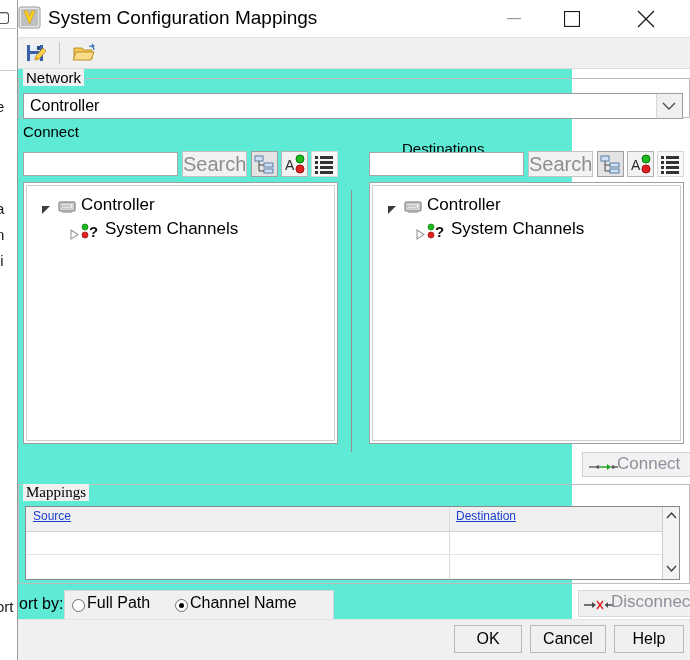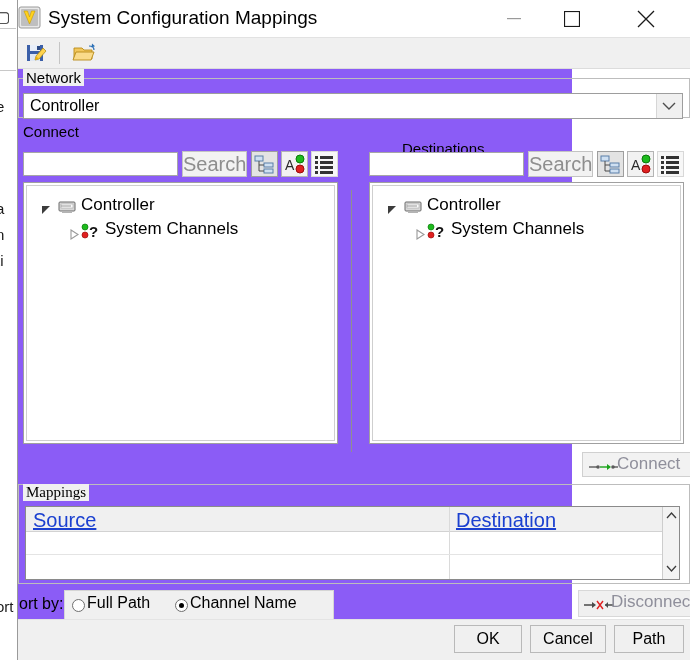--- a/index.html
+++ b/index.html
@@ -12,21 +12,21 @@
   }
 
   
   .bg-window{position:absolute;left:0;top:0;width:16px;height:660px;background:#ffffff;overflow:hidden;}
   .bg-frag{position:absolute;left:-4px;color:#1a1a1a;font-size:15px;white-space:nowrap;}
   .bg-rule{position:absolute;left:0;width:16px;height:1px;background:#c8c8c8;}
 
   
   .dialog{
     position:absolute;left:17px;top:0;width:555px;height:660px;
-    background:#8b5cf6;border-left:1px solid #9a9a9a;box-sizing:border-box;
+    background:#5eead4;border-left:1px solid #9a9a9a;box-sizing:border-box;
   }
 
   
   .titlebar{position:absolute;left:0;top:0;width:672px;height:37px;background:#ffffff;}
   .title-icon{position:absolute;left:0px;top:6px;width:23px;height:23px;}
   .title-text{position:absolute;left:30px;top:7px;font-size:19px;color:#000;white-space:nowrap;}
 
   .wbtn{position:absolute;top:0;width:48px;height:37px;background:transparent;}
   .wbtn.min{left:472px;} .wbtn.max{left:530px;} .wbtn.close{left:604px;}
   .wbtn svg{position:absolute;left:50%;top:50%;transform:translate(-50%,-50%);}
@@ -87,21 +87,21 @@
   
   .connect-btn{position:absolute;left:564px;top:452px;width:112px;height:25px;background:#f2f2f2;border:1px solid #d0d0d0;box-sizing:border-box;}
   .cb-icon{position:absolute;left:6px;top:6px;width:30px;height:12px;}
   .cb-text{position:absolute;left:34px;top:1px;font-size:17px;color:#8f8f9b;white-space:nowrap;}
 
   
   .map-group{left:0px;top:484px;width:672px;height:100px;}
   .map-label{left:5px;top:484px;font-family:Liberation Serif, serif;}
   .maptable{position:absolute;left:7px;top:506px;width:655px;height:74px;border:1px solid #8a8a8a;box-sizing:border-box;background:#fff;}
   .mt-head{position:absolute;left:0;top:0;width:100%;height:25px;background:#f0f0f0;border-bottom:1px solid #d2d2d2;box-sizing:border-box;}
-  .mt-h{position:absolute;top:2px;font-size:20px;color:#1b40d0;text-decoration:underline;}
+  .mt-h{position:absolute;top:2px;font-size:12px;color:#1b40d0;text-decoration:underline;}
   .mt-h.src{left:7px;} .mt-h.dst{left:430px;}
   .mt-div{position:absolute;left:423px;top:0;width:1px;height:72px;background:#dadada;}
   .mt-row{position:absolute;left:0;width:100%;height:23px;border-bottom:1px solid #e4e4e4;box-sizing:border-box;}
   .mt-row.r1{top:25px;} .mt-row.r2{top:48px;border-bottom:none;}
   .mt-sb{position:absolute;right:0;top:0;width:17px;height:72px;background:#f3f3f3;border-left:1px solid #cdcdcd;box-sizing:border-box;}
   .mt-sb svg{position:absolute;left:3px;}
 
   
   .sortbox{position:absolute;left:46px;top:590px;width:270px;height:30px;border:1px solid #d5d5d5;box-sizing:border-box;background:#f0f0f0;}
   .sort-label{position:absolute;left:-46px;top:4px;font-size:16px;color:#000;white-space:nowrap;}
@@ -396,15 +396,15 @@
         <path d="M24 3 L21 6 L24 9 Z" fill="#4a4a4a"></path>
       </svg>
     </span>
     <span class="dc-text">Disconnect</span>
   </div>
 
   <div class="bottom-line"></div>
   <div class="bottom-strip"></div>
   <div class="bbtn ok">OK</div>
   <div class="bbtn cancel">Cancel</div>
-  <div class="bbtn help">Path</div>
+  <div class="bbtn help">Help</div>
 
 </div>
 
 </body></html>

